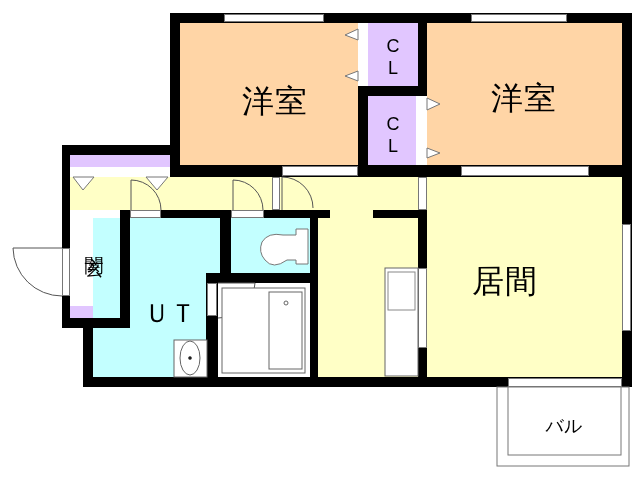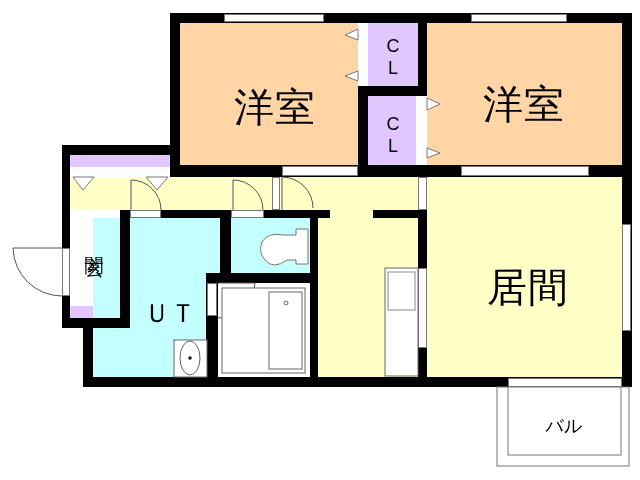--- a/index.html
+++ b/index.html
@@ -6,21 +6,21 @@
   body{width:640px;height:480px;position:relative;overflow:hidden;font-family:"DejaVu Sans","Liberation Sans",sans-serif;}
   .abs{position:absolute;box-sizing:border-box;}
   .wall{background:#000;}
   .room-orange{background:#ffd5a6;}
   .room-yellow{background:#ffffc6;}
   .room-cyan{background:#c3ffff;}
   .room-purple{background:#e1c6ff;}
   .room-white{background:#fff;}
   .win{background:#fff;border:1px solid #777;}
   .label{position:absolute;color:#000;text-align:center;white-space:nowrap;}
-  .big{font-size:40px;letter-spacing:1px;}
+  .big{font-size:32px;letter-spacing:1px;}
   .mid{font-size:26px;}
   .cl{font-size:18px;line-height:22px;font-family:"Liberation Sans",sans-serif;}
   svg{position:absolute;overflow:visible;}
 </style>
 </head>
 <body>
 
 <div class="abs room-orange" style="left:180px;top:23px;width:180px;height:142px;"></div>
 <div class="abs room-orange" style="left:427px;top:23px;width:195px;height:142px;"></div>
 <div class="abs room-white" style="left:358px;top:23px;width:10px;height:63px;"></div>
@@ -140,21 +140,21 @@
 
 <div class="label cl" style="left:381px;top:35px;width:24px;">
   <div>C</div>
   <div>L</div>
 </div>
 <div class="label cl" style="left:381px;top:113px;width:24px;">
   <div>C</div>
   <div>L</div>
 </div>
 
-<div class="label big" style="left:478px;top:260px;width:100px;">居間</div>
+<div class="label big" style="left:455px;top:260px;width:100px;">居間</div>
 
 <div class="label" style="left:82px;top:242px;width:26px;font-size:19px;line-height:22px;">
   <span style="display:block;writing-mode:vertical-rl;margin:0 auto;">玄関</span>
 </div>
 
 <div class="label mid" style="left:140px;top:296px;width:60px;font-family:'Liberation Sans',sans-serif;">ＵＴ</div>
 
 <div class="label" style="left:527px;top:414px;width:74px;font-size:18px;">バル</div>
 
 </body></html>

